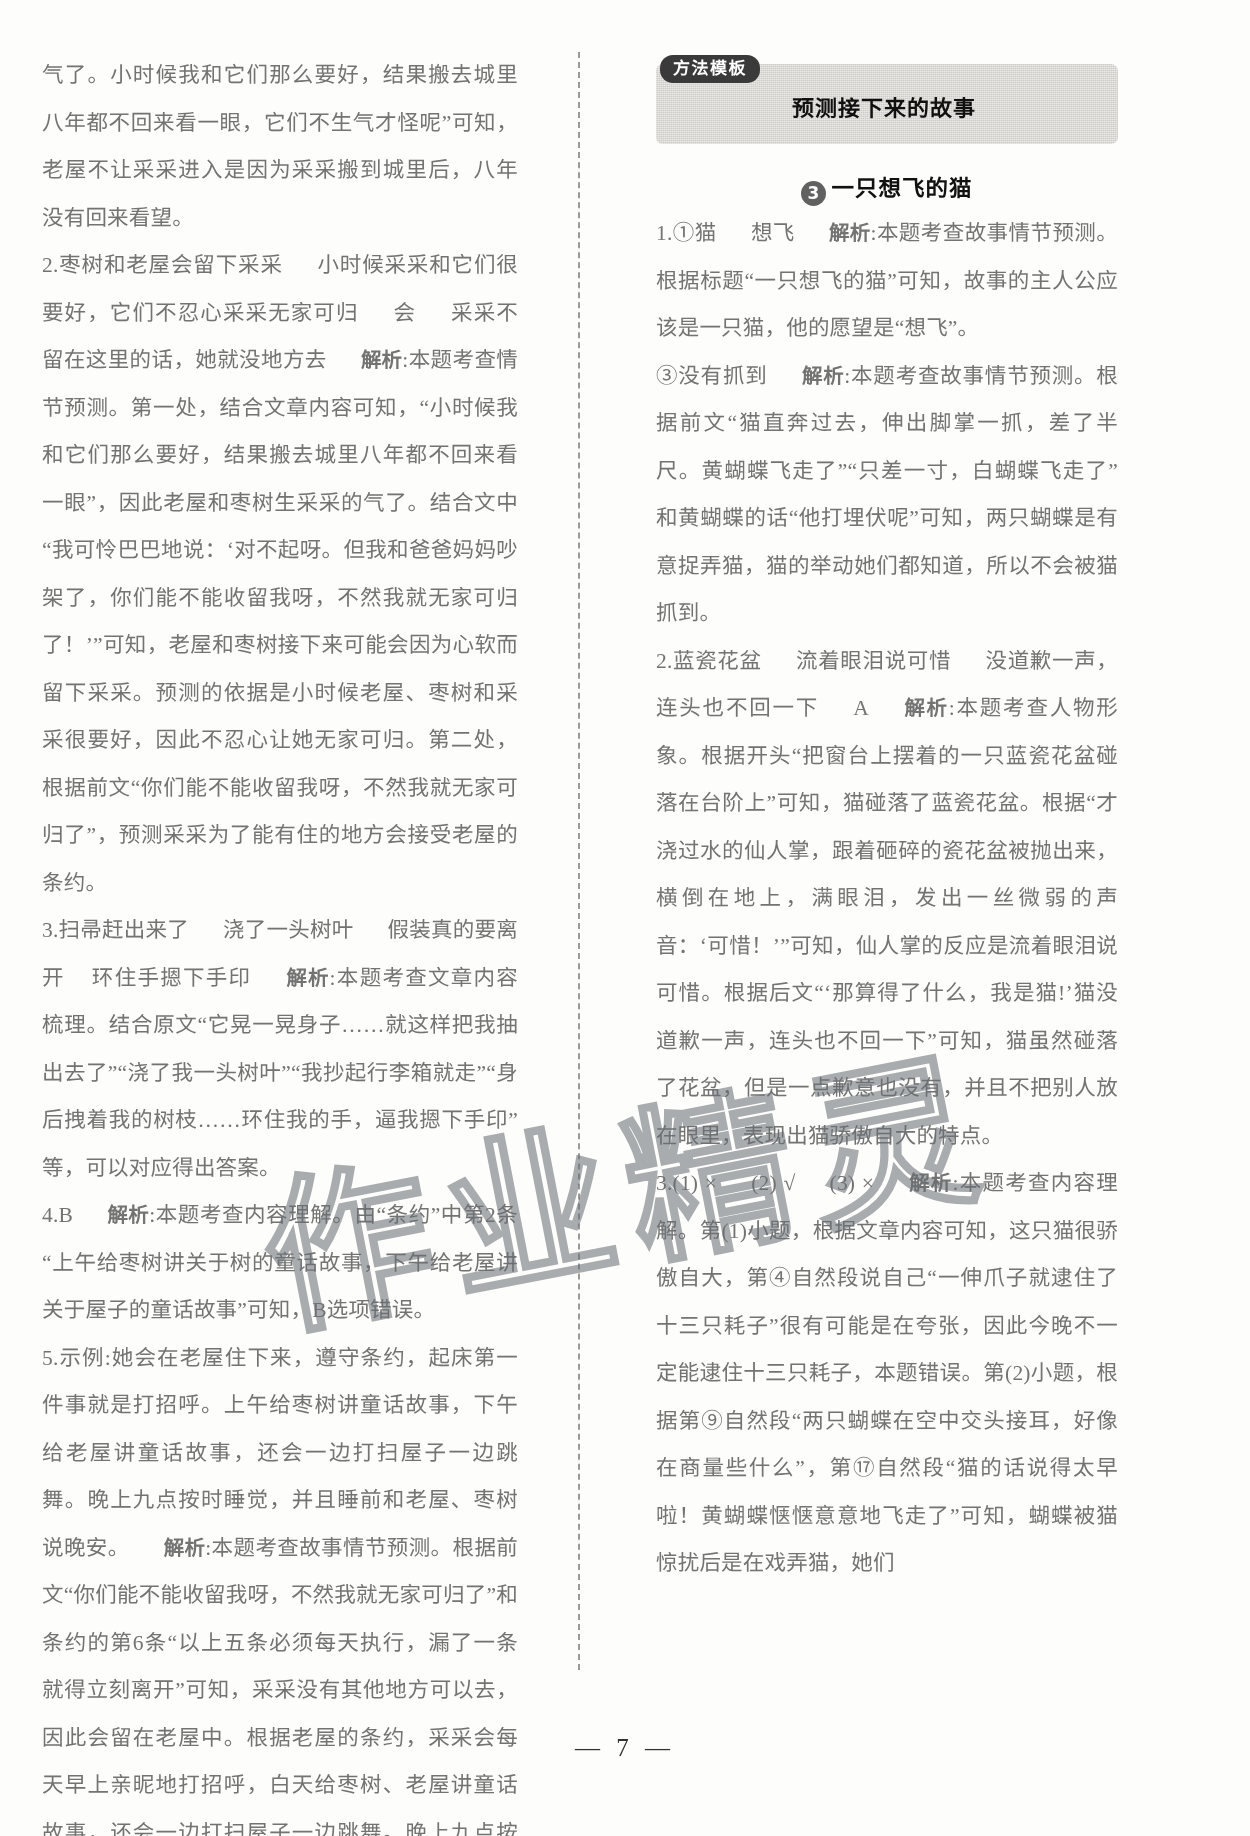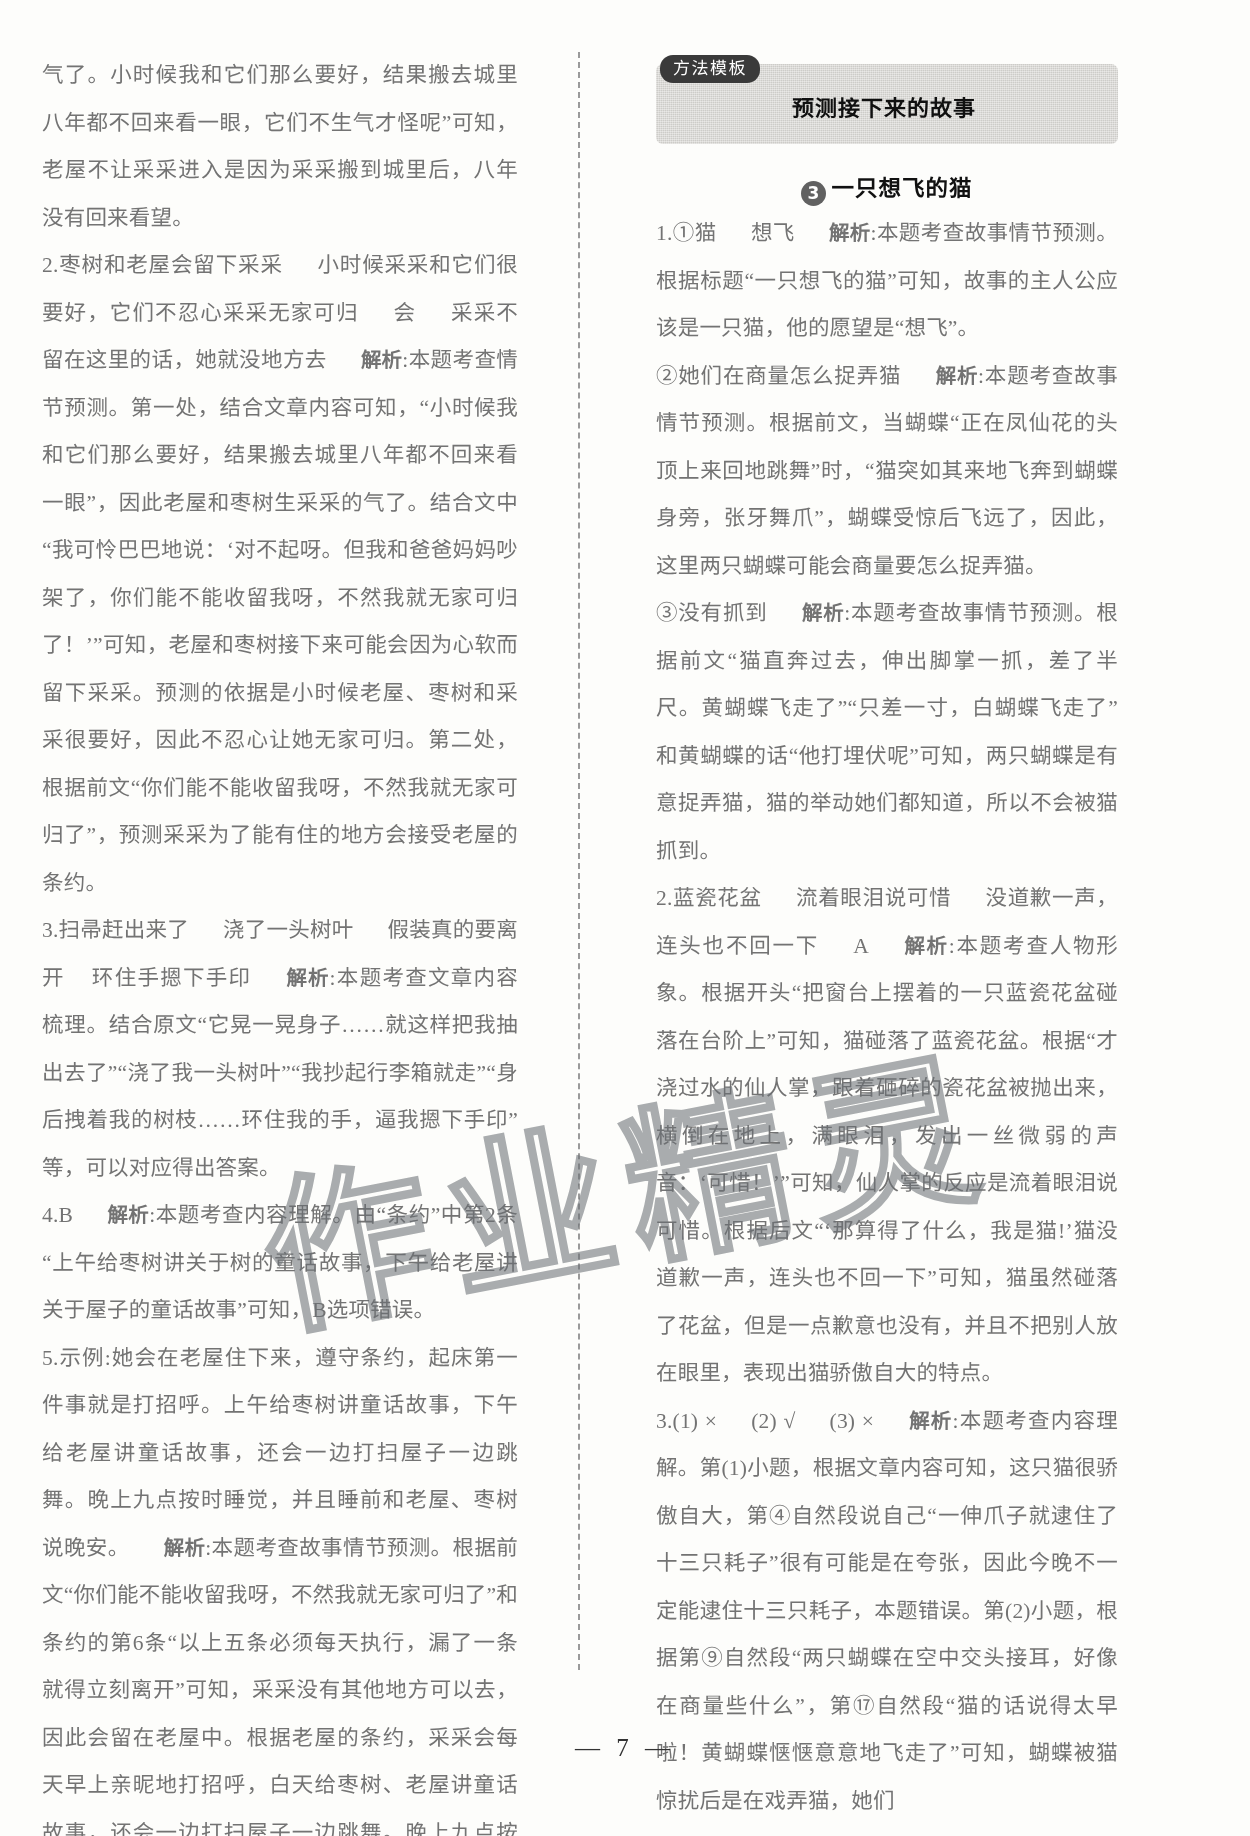--- a/index.html
+++ b/index.html
@@ -78,21 +78,21 @@
   .method-badge {
     position: absolute;
     left: 4px;
     top: -9px;
     z-index: 3;
     background: #3a3a3a;
     color: #ffffff;
     border-radius: 13px;
     padding: 3px 13px 4px 13px;
     font-family: "DejaVu Sans", "Liberation Sans", sans-serif;
-    font-weight: normal;
+    font-weight: bold;
     font-size: 17px;
     letter-spacing: 1.5px;
     line-height: 1.25;
     white-space: nowrap;
   }
   .method-box {
     background: #d6d5d1;
     background-image:
       repeating-linear-gradient(0deg, rgba(255,255,255,.30) 0 1px, rgba(0,0,0,.02) 1px 2px),
       repeating-linear-gradient(90deg, rgba(255,255,255,.22) 0 1px, rgba(0,0,0,.025) 1px 2px);
@@ -207,21 +207,20 @@
           <div class="method-title">预测接下来的故事</div>
         </div>
       </div>
 
       <div class="section-head">
         <span class="num-badge">3</span><span>一只想飞的猫</span>
       </div>
 
       <p class="p"><span>1.</span><span>①猫</span><span class="gap2"></span><span>想飞</span><span class="gap2"></span><b class="label">解析</b><span>:</span><span>本题考查故事情节预测。根据标题“一只想飞的猫”可知，故事的主人公应该是一只猫，他的愿望是“想飞”。</span></p>
 
-      <p class="p"><span>②她们在商量怎么捉弄猫</span><span class="gap2"></span><b class="label">解析</b><span>:</span><span>本题考查故事情节预测。根据前文，当蝴蝶“正在凤仙花的头顶上来回地跳舞”时，“猫突如其来地飞奔到蝴蝶身旁，张牙舞爪”，蝴蝶受惊后飞远了，因此，这里两只蝴蝶可能会商量要怎么捉弄猫。</span></p>
 
       <p class="p"><span>③没有抓到</span><span class="gap2"></span><b class="label">解析</b><span>:</span><span>本题考查故事情节预测。根据前文“猫直奔过去，伸出脚掌一抓，差了半尺。黄蝴蝶飞走了”“只差一寸，白蝴蝶飞走了”和黄蝴蝶的话“他打埋伏呢”可知，两只蝴蝶是有意捉弄猫，猫的举动她们都知道，所以不会被猫抓到。</span></p>
 
       <p class="p"><span>2.</span><span>蓝瓷花盆</span><span class="gap2"></span><span>流着眼泪说可惜</span><span class="gap2"></span><span>没道歉一声，连头也不回一下</span><span class="gap2"></span><span>A</span><span class="gap2"></span><b class="label">解析</b><span>:</span><span>本题考查人物形象。根据开头“把窗台上摆着的一只蓝瓷花盆碰落在台阶上”可知，猫碰落了蓝瓷花盆。根据“才浇过水的仙人掌，跟着砸碎的瓷花盆被抛出来，横倒在地上，满眼泪，发出一丝微弱的声音：‘可惜！’”可知，仙人掌的反应是流着眼泪说可惜。根据后文“‘那算得了什么，我是猫!’猫没道歉一声，连头也不回一下”可知，猫虽然碰落了花盆，但是一点歉意也没有，并且不把别人放在眼里，表现出猫骄傲自大的特点。</span></p>
 
       <p class="p"><span>3.</span><span>(1) ×</span><span class="gap2"></span><span>(2) √</span><span class="gap2"></span><span>(3) ×</span><span class="gap2"></span><b class="label">解析</b><span>:</span><span>本题考查内容理解。第(1)小题，根据文章内容可知，这只猫很骄傲自大，第④自然段说自己“一伸爪子就逮住了十三只耗子”很有可能是在夸张，因此今晚不一定能逮住十三只耗子，本题错误。第(2)小题，根据第⑨自然段“两只蝴蝶在空中交头接耳，好像在商量些什么”，第⑰自然段“猫的话说得太早啦！黄蝴蝶惬惬意意地飞走了”可知，蝴蝶被猫惊扰后是在戏弄猫，她们</span></p>
 
     </div>
   </div>
 

